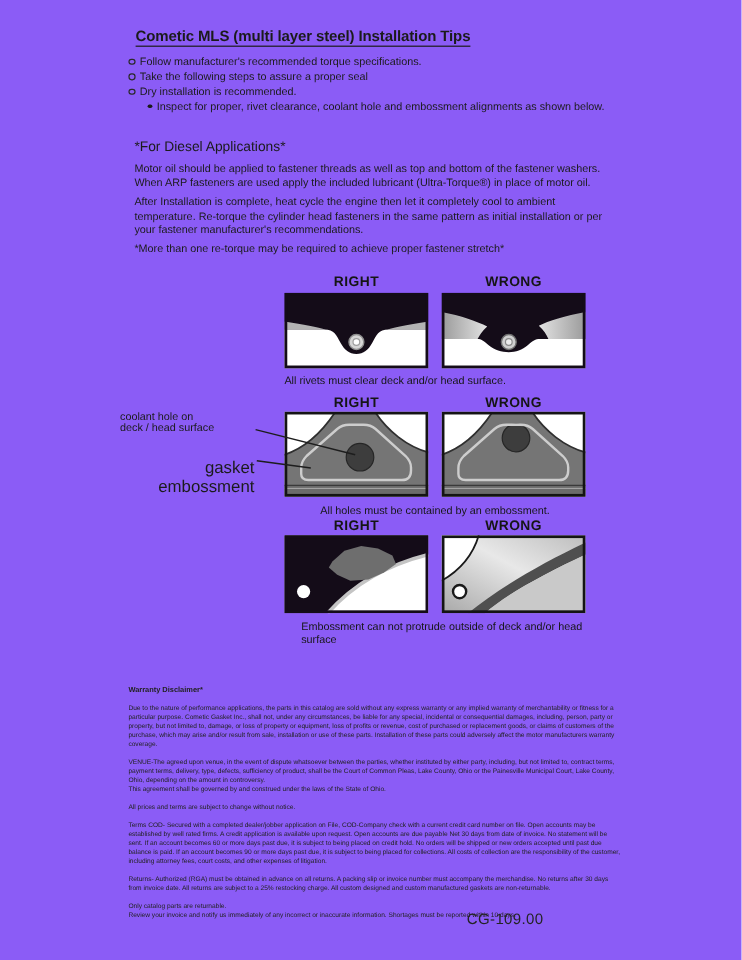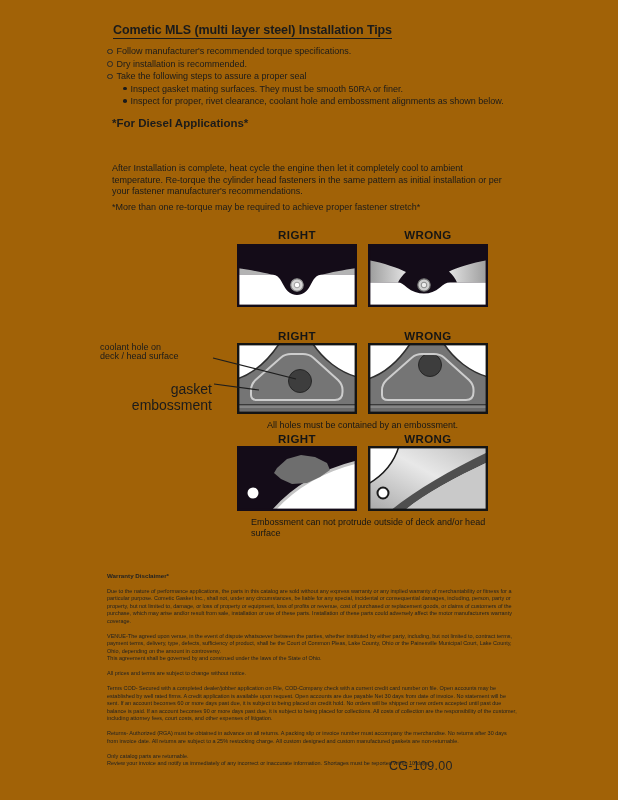--- a/index.html
+++ b/index.html
@@ -1,31 +1,31 @@
 <!DOCTYPE html>
 <html><head>
 <meta charset="utf-8">
 <style>
   html,body{margin:0;padding:0;background:#ffffff;}
   .page{
-    position:relative;width:618px;height:800px;background:#a16207;overflow:hidden;
+    position:relative;width:618px;height:800px;background:#8b5cf6;overflow:hidden;
     font-family:"Liberation Sans",sans-serif;color:#1b1b1b;
   }
   .abs{position:absolute;}
   
   .title{left:113px;top:23px;font-size:12.5px;font-weight:bold;letter-spacing:-0.1px;}
   .title span{display:inline-block;border-bottom:1.8px solid #1b1b1b;padding-bottom:1px;}
   
   .bullets{left:107px;top:45px;width:420px;font-size:9px;line-height:12.6px;text-align:center;}
   .b-row{display:flex;align-items:flex-start;}
   .b-row.sub{margin-left:16px;}
   .marker-open{flex:0 0 auto;width:3.5px;height:3.5px;border:1px solid #2a2a2a;border-radius:50%;margin:3.6px 4px 0 0;}
   .marker-solid{flex:0 0 auto;width:3.6px;height:3.6px;background:#1b1b1b;border-radius:50%;margin:4px 4px 0 0;}
   
-  .diesel-h{left:112px;top:117px;font-size:11.5px;font-weight:bold;}
+  .diesel-h{left:112px;top:117px;font-size:11.5px;font-weight:normal;}
   .para{left:112px;width:404px;font-size:9px;line-height:11.5px;}
   .p1{top:135px;}
   .p2{top:163px;}
   .note{top:202px;}
   
   .fig-label{width:120px;text-align:center;font-size:11.5px;font-weight:600;letter-spacing:0.4px;color:#151515;}
   .cap{font-size:9px;color:#161616;}
   .r1-lab{top:229px;}
   .r2-lab{top:330px;}
   .r3-lab{top:433px;}
@@ -59,37 +59,34 @@
     <span>Cometic MLS (multi layer steel) Installation Tips</span>
   </div>
 
   <div class="abs bullets">
     <div class="b-row">
       <span class="marker-open"></span>
       <span>Follow manufacturer's recommended torque specifications.</span>
     </div>
     <div class="b-row">
       <span class="marker-open"></span>
-      <span>Dry installation is recommended.</span>
+      <span>Take the following steps to assure a proper seal</span>
     </div>
     <div class="b-row">
       <span class="marker-open"></span>
-      <span>Take the following steps to assure a proper seal</span>
-    </div>
-    <div class="b-row sub">
-      <span class="marker-solid"></span>
-      <span>Inspect gasket mating surfaces.  They must be smooth 50RA or finer.</span>
+      <span>Dry installation is recommended.</span>
     </div>
     <div class="b-row sub">
       <span class="marker-solid"></span>
       <span>Inspect for proper, rivet clearance, coolant hole and embossment alignments as shown below.</span>
     </div>
   </div>
 
   <div class="abs diesel-h">*For Diesel Applications*</div>
+  <div class="abs para p1">Motor oil should be applied to fastener threads as well as top and bottom of the fastener washers. When ARP fasteners are used apply the included lubricant (Ultra-Torque®) in place of motor oil.</div>
   <div class="abs para note">*More than one re-torque may be required to achieve proper fastener stretch*</div>
   <div class="abs para p2">After Installation is complete, heat cycle the engine then let it completely cool to ambient temperature. Re-torque the cylinder head fasteners in the same pattern as initial installation or per your fastener manufacturer's recommendations.</div>
 
   <div class="abs fig-label col-right r1-lab">RIGHT</div>
   <div class="abs fig-label col-wrong r1-lab">WRONG</div>
 
   <svg class="abs fig col-right r1-fig" width="120" height="63" viewBox="0 0 120 63">
     <rect x="0" y="0" width="120" height="63" fill="#140c18"></rect>
     <path d="M0,24 C14,26 27,28.5 34,30.5 L0,30.5 Z" fill="#b3b3b3"></path>
     <path d="M120,24 C106,26 93,28.5 86,30.5 L120,30.5 Z" fill="#b3b3b3"></path>
@@ -112,20 +109,21 @@
     </defs>
     <rect x="0" y="0" width="120" height="63" fill="#140c18"></rect>
     <path d="M0,16 C16,19 30,24 38,28 C34,31.5 31.5,35.5 30,38.5 L0,38.5 Z" fill="url(#gL)"></path>
     <path d="M120,16 C103,19 89,23.5 81,27.5 C85,31 87.5,35 89,38.5 L120,38.5 Z" fill="url(#gR)"></path>
     <path d="M0,38.5 L30,38.5 C33,38.5 35,40 39,43.5 C44,47.5 50,49.5 56,49.5 C62,49.5 67,47.5 72,43.5 C76,40 78,38.5 82,38.5 L120,38.5 L120,63 L0,63 Z" fill="#ffffff"></path>
     <circle cx="56" cy="41" r="6.2" fill="#cfcfcf" stroke="#6f6f6f" stroke-width="1.2"></circle>
     <circle cx="56" cy="41" r="2.8" fill="#ececec" stroke="#8a8a8a" stroke-width="1"></circle>
     <rect x="1.2" y="1.2" width="117.6" height="60.6" fill="none" stroke="#140c18" stroke-width="2.4"></rect>
   </svg>
 
+  <div class="abs cap cap1">All rivets must clear deck and/or head surface.</div>
 
   <div class="abs fig-label col-right r2-lab">RIGHT</div>
   <div class="abs fig-label col-wrong r2-lab">WRONG</div>
 
   <div class="abs lbl-coolant">
     <div>coolant hole on</div>
     <div>deck / head surface</div>
   </div>
   <div class="abs lbl-emboss">gasket embossment</div>
 

